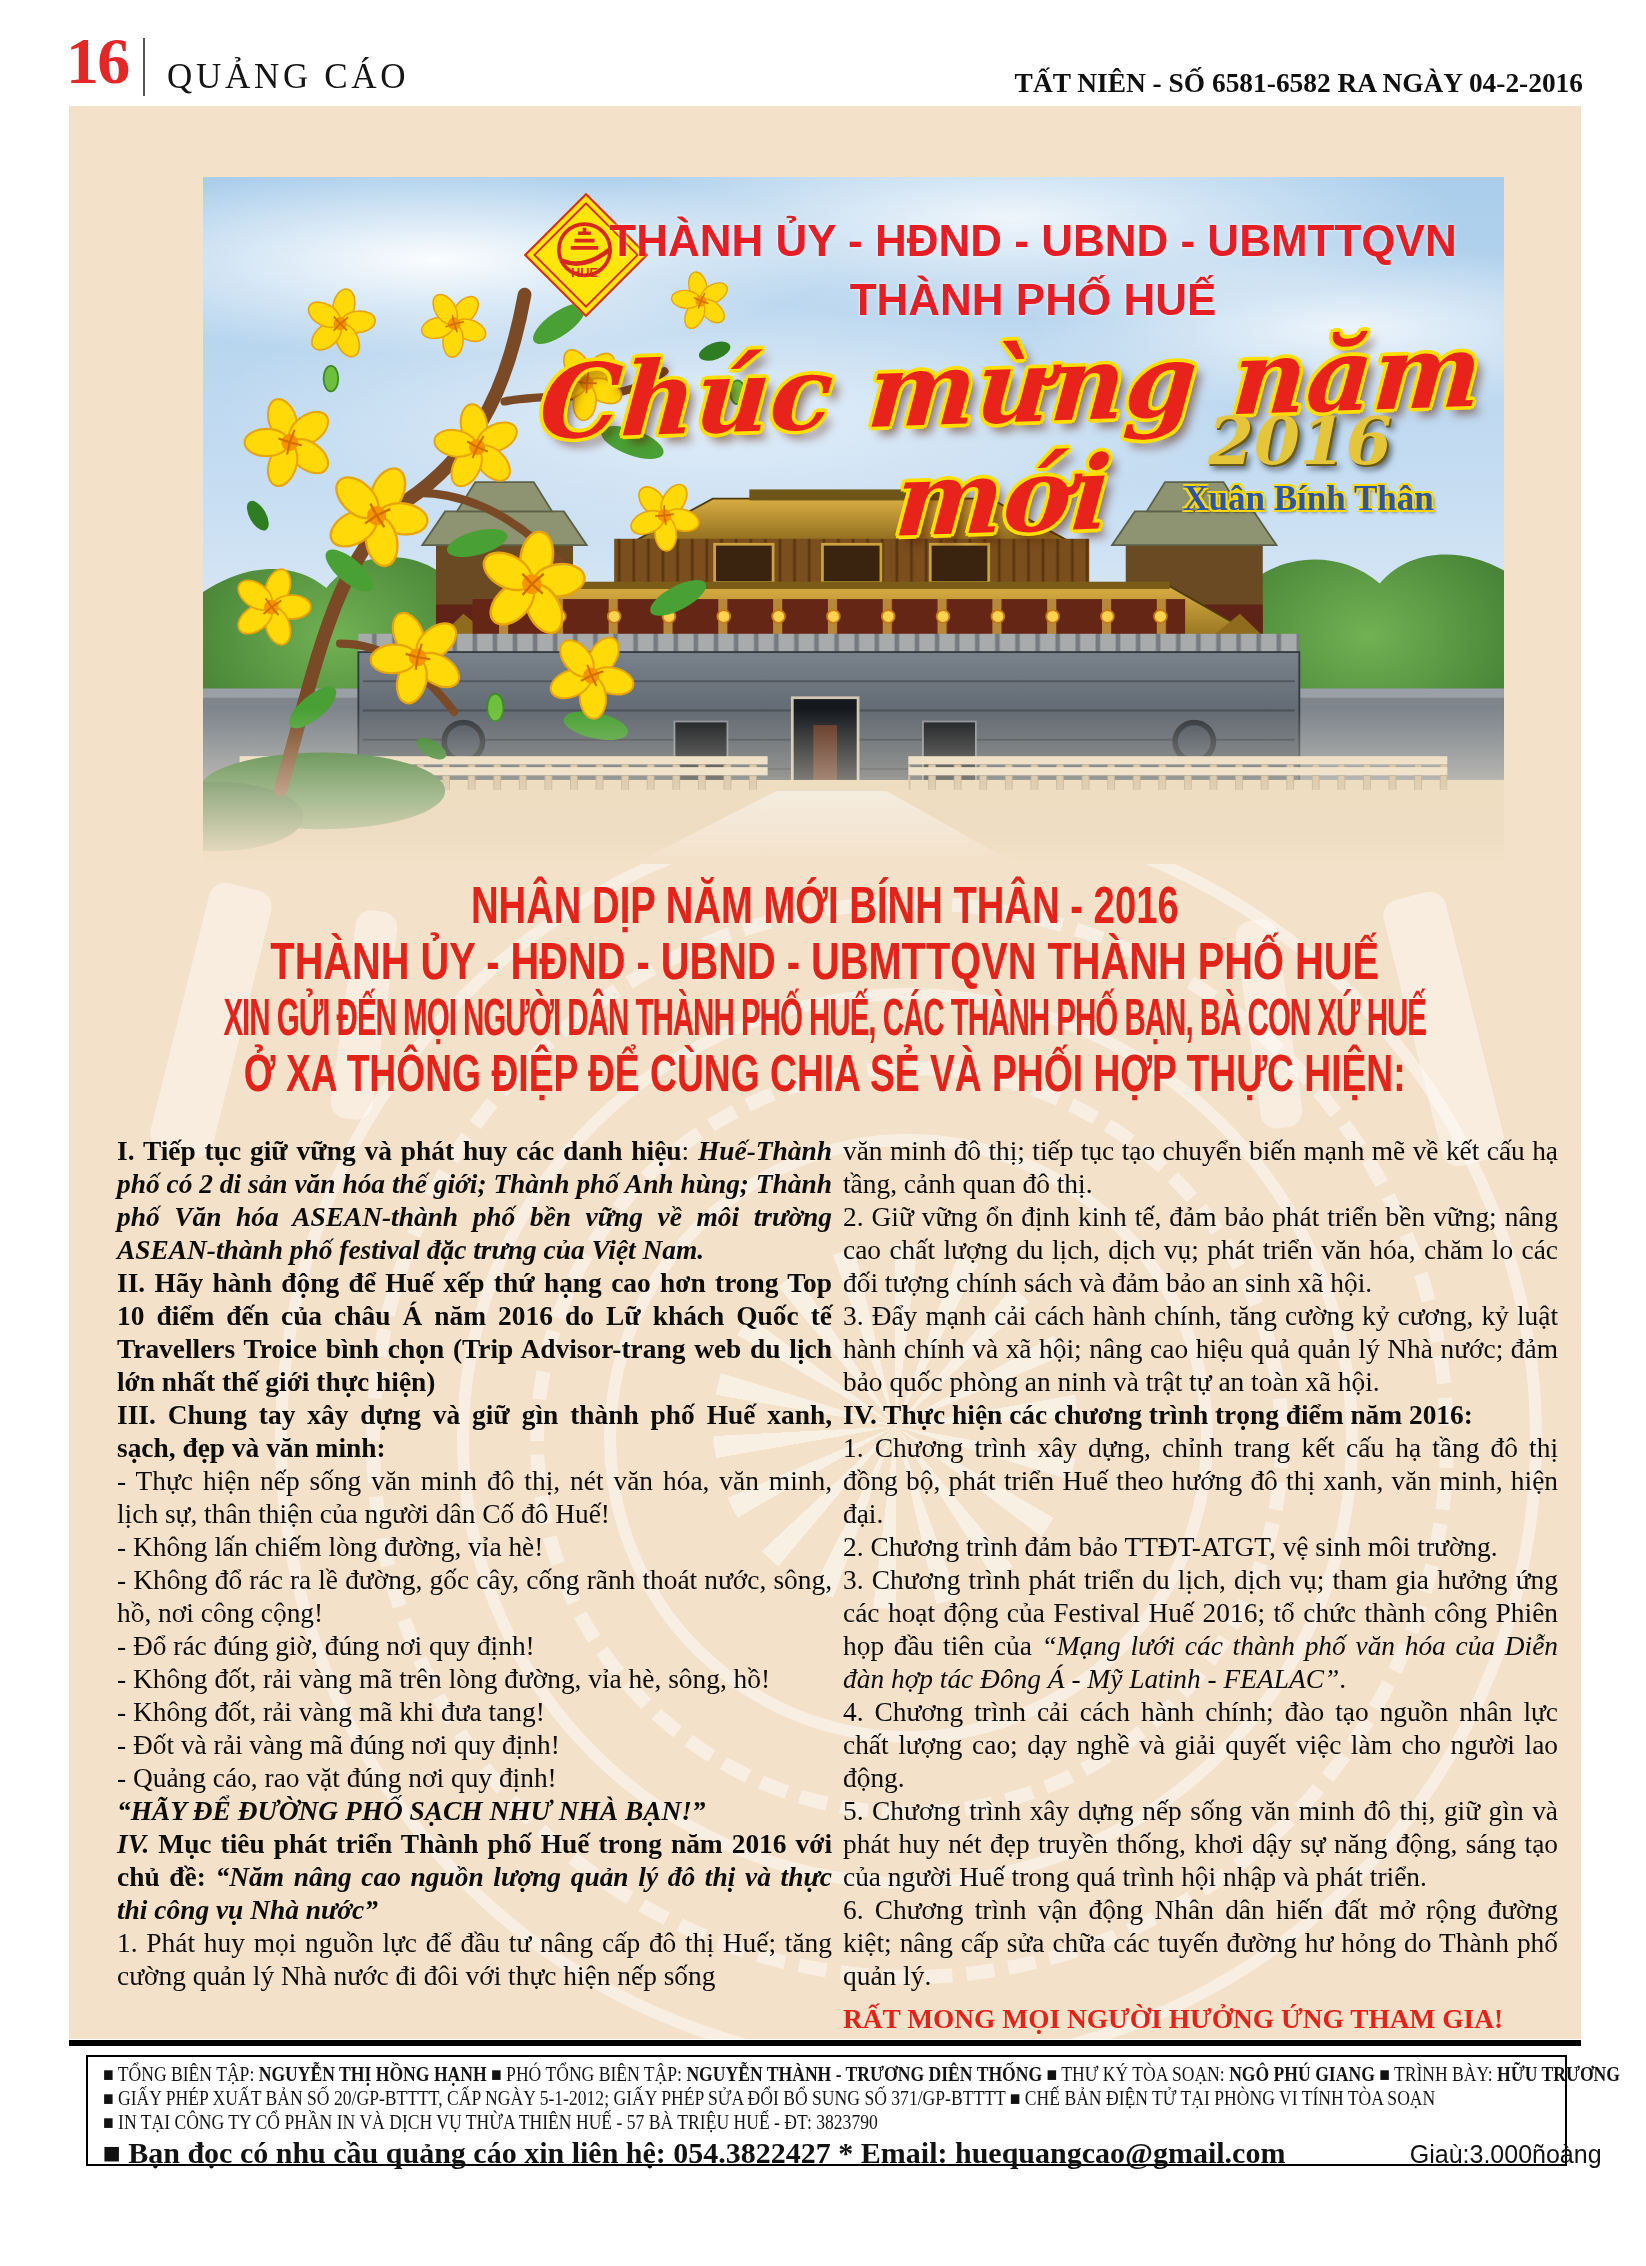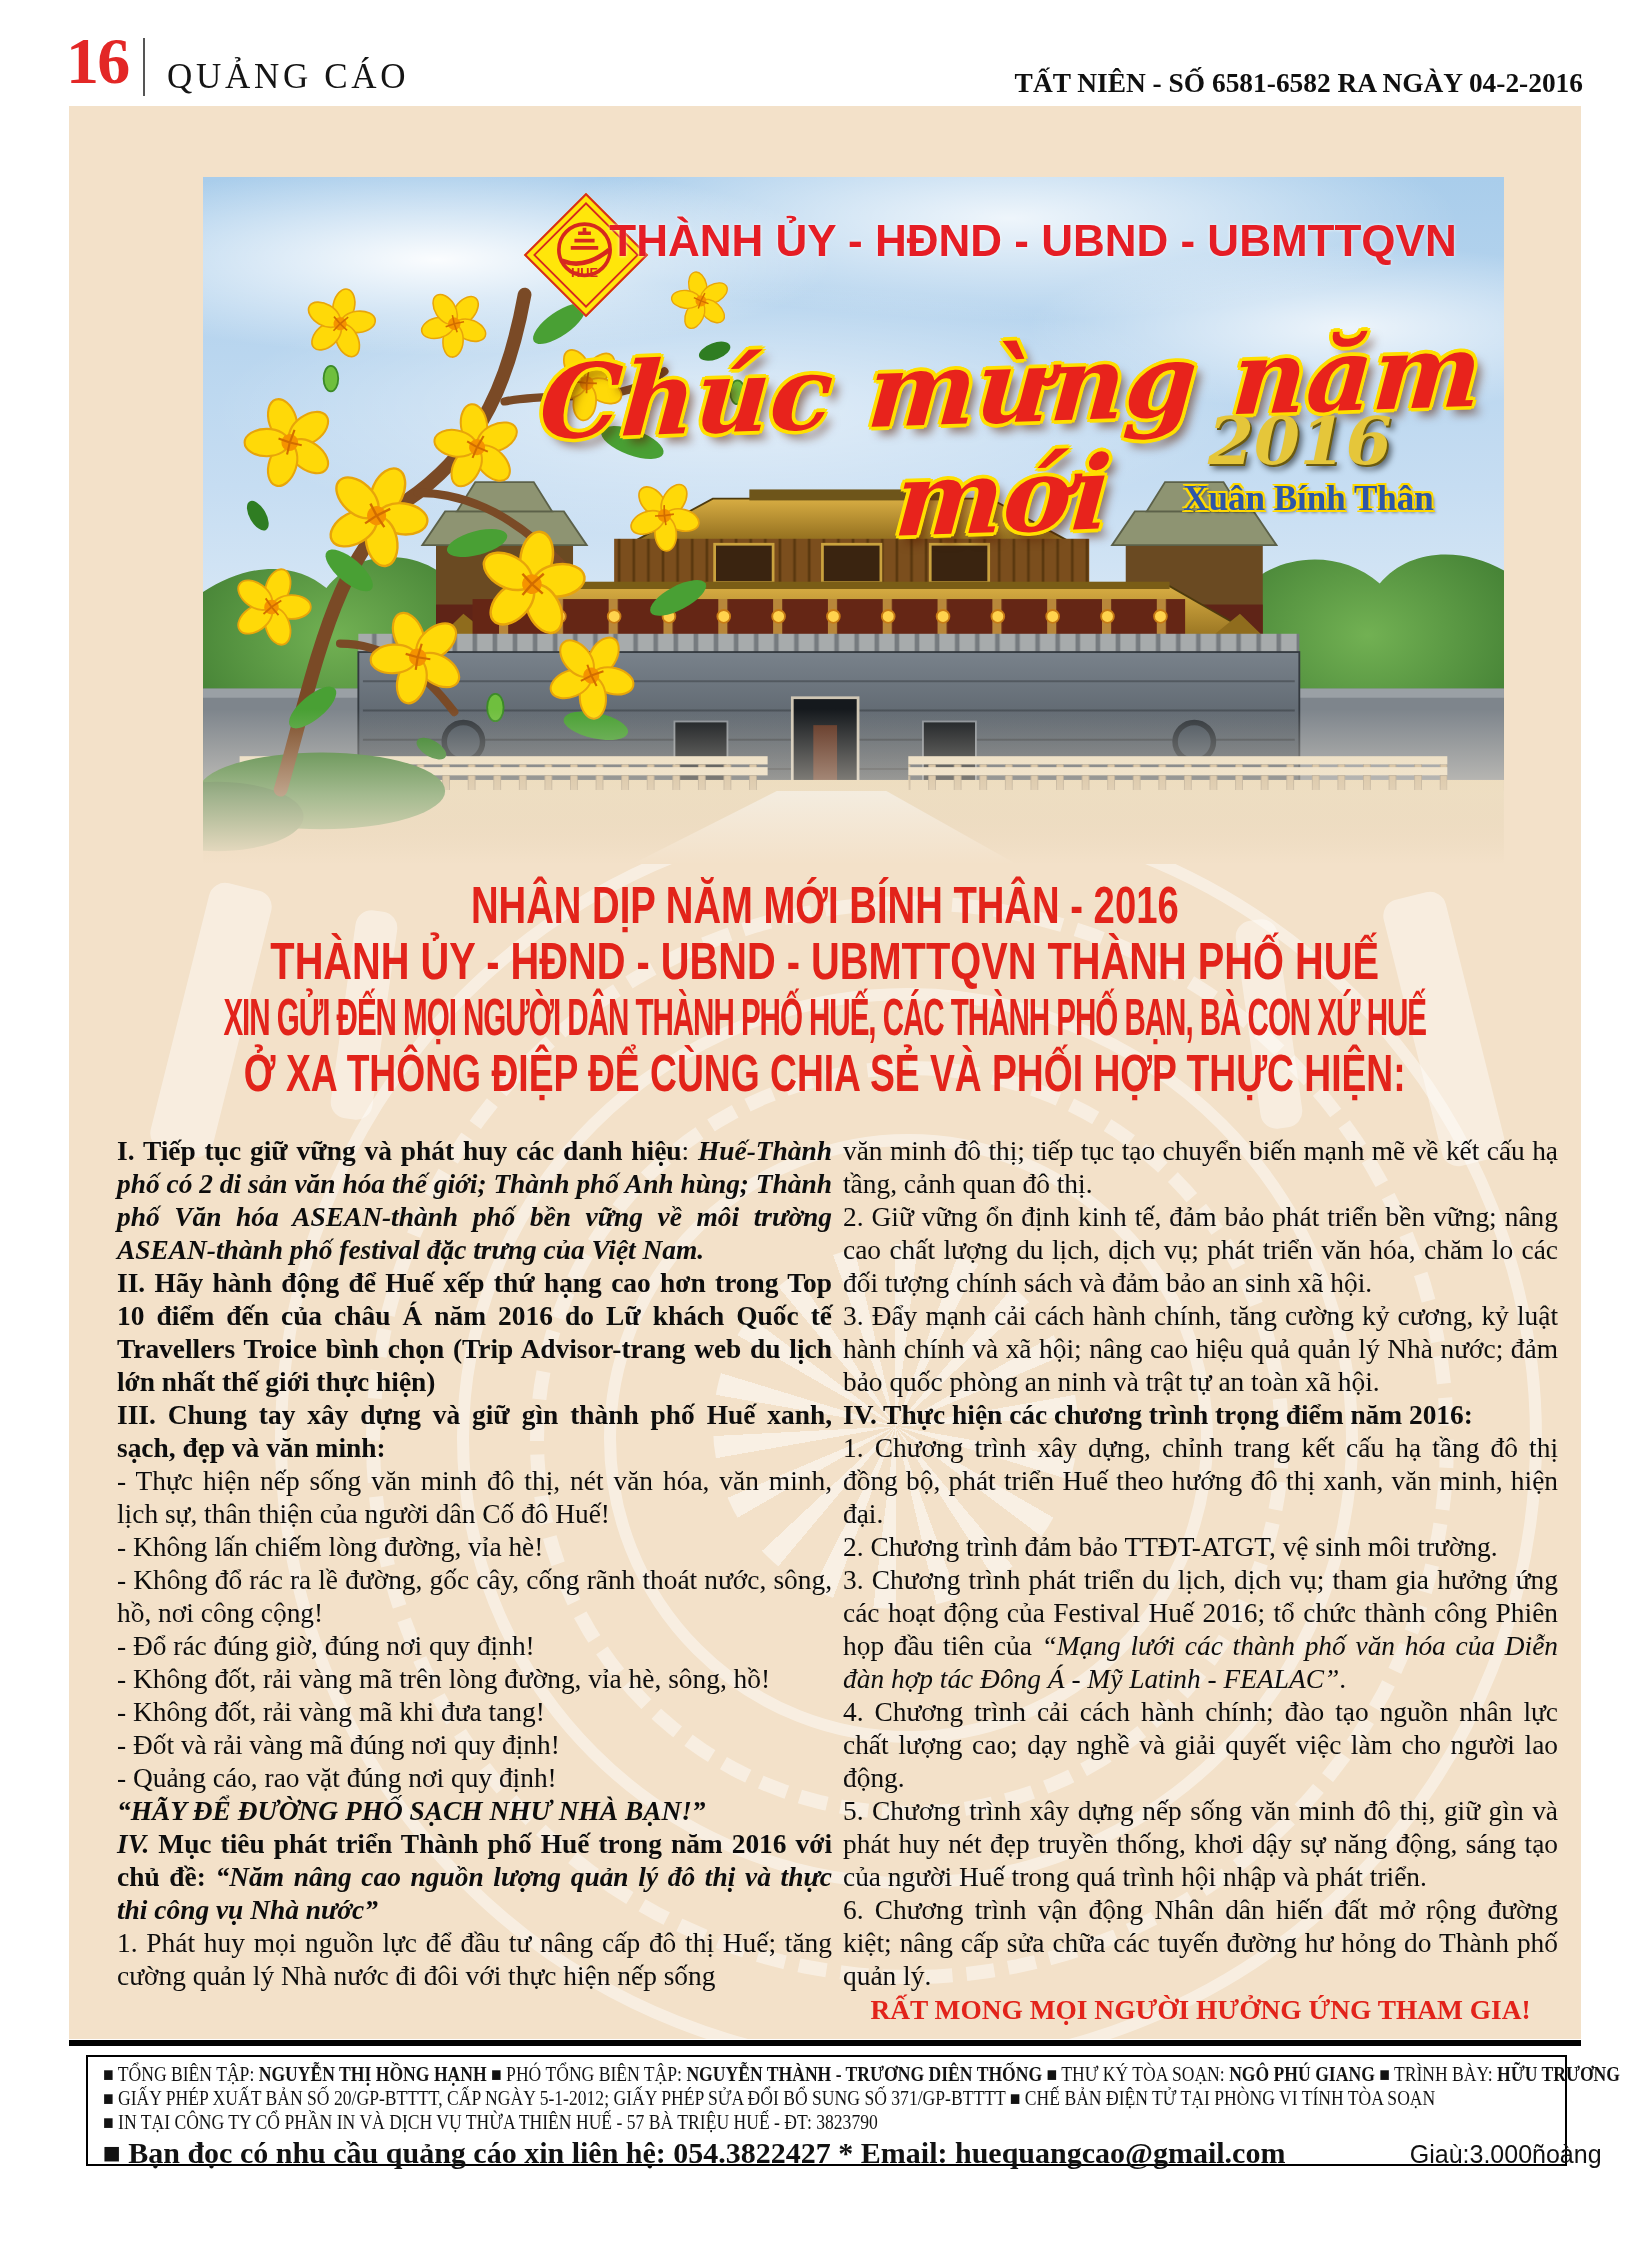--- a/index.html
+++ b/index.html
@@ -71,21 +71,21 @@
   .col{position:absolute;top:1029px;width:715px;z-index:3;font-size:27.4px;line-height:33px;
        text-align:justify;color:#0d0d0d;}
   .col-left{left:48px;}
   .col-right{left:774px;}
   .para{margin:0;}
   .s-r{font-weight:normal;}
   .s-b{font-weight:bold;}
   .s-i{font-style:italic;}
   .s-bi{font-weight:bold;font-style:italic;}
   .s-redb{font-weight:bold;color:var(--red);}
-  .para.redline{text-align:center;margin-top:1px;}
+  .para.redline{text-align:left;margin-top:10px;}
   
   .foot-rule{position:absolute;left:69px;top:2040px;width:1512px;height:5.5px;background:#000;}
   .foot-box{position:absolute;left:86px;top:2055px;width:1462px;height:102px;border:2.7px solid #000;
       padding:4.6px 0 0 14.6px;overflow:visible;}
   .foot-box .para{white-space:nowrap;}
   .para.fsmall{font-size:20px;line-height:24px;transform:scaleX(.88);transform-origin:left;}
   .para.fcontact{font-family:"Liberation Serif",serif;font-size:30px;line-height:35px;margin-top:1.8px;}
   .price{position:absolute;right:-37px;bottom:-5.5px;font-family:"Liberation Sans",sans-serif;
       font-size:25px;color:#111;background:transparent;}
 </style>
@@ -284,20 +284,21 @@
         <div class="diamond"></div>
         <svg width="119" height="119" viewBox="0 0 130 130">
           <circle cx="65" cy="62" r="28" fill="none" stroke="#d6281e" stroke-width="4"></circle>
           <path d="M50,60 H80 M54,52 H76 M58,44 H72 M65,38 L65,44" stroke="#d6281e" stroke-width="4" fill="none"></path>
           <path d="M40,74 Q65,84 92,62" stroke="#d6281e" stroke-width="5" fill="none"></path>
           <text x="65" y="92" text-anchor="middle" font-family="Liberation Sans, sans-serif" font-size="14" font-weight="bold" fill="#d6281e">HUE</text>
         </svg>
       </div>
 
       <div class="org org1">THÀNH ỦY - HĐND - UBND - UBMTTQVN</div>
+      <div class="org org2">THÀNH PHỐ HUẾ</div>
       <div class="script">Chúc mừng năm mới</div>
       <div class="year">2016</div>
       <div class="zodiac">Xuân Bính Thân</div>
     </div>
 
     <div class="headline">
       <div class="hl-row hl-l1">
           <span>NHÂN DỊP NĂM MỚI BÍNH THÂN - 2016</span>
         </div>
       <div class="hl-row hl-l2">

